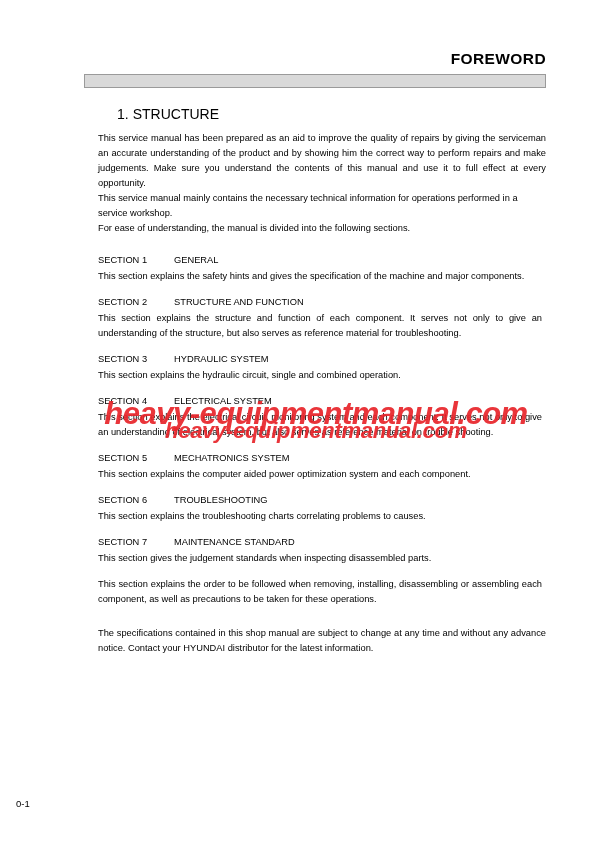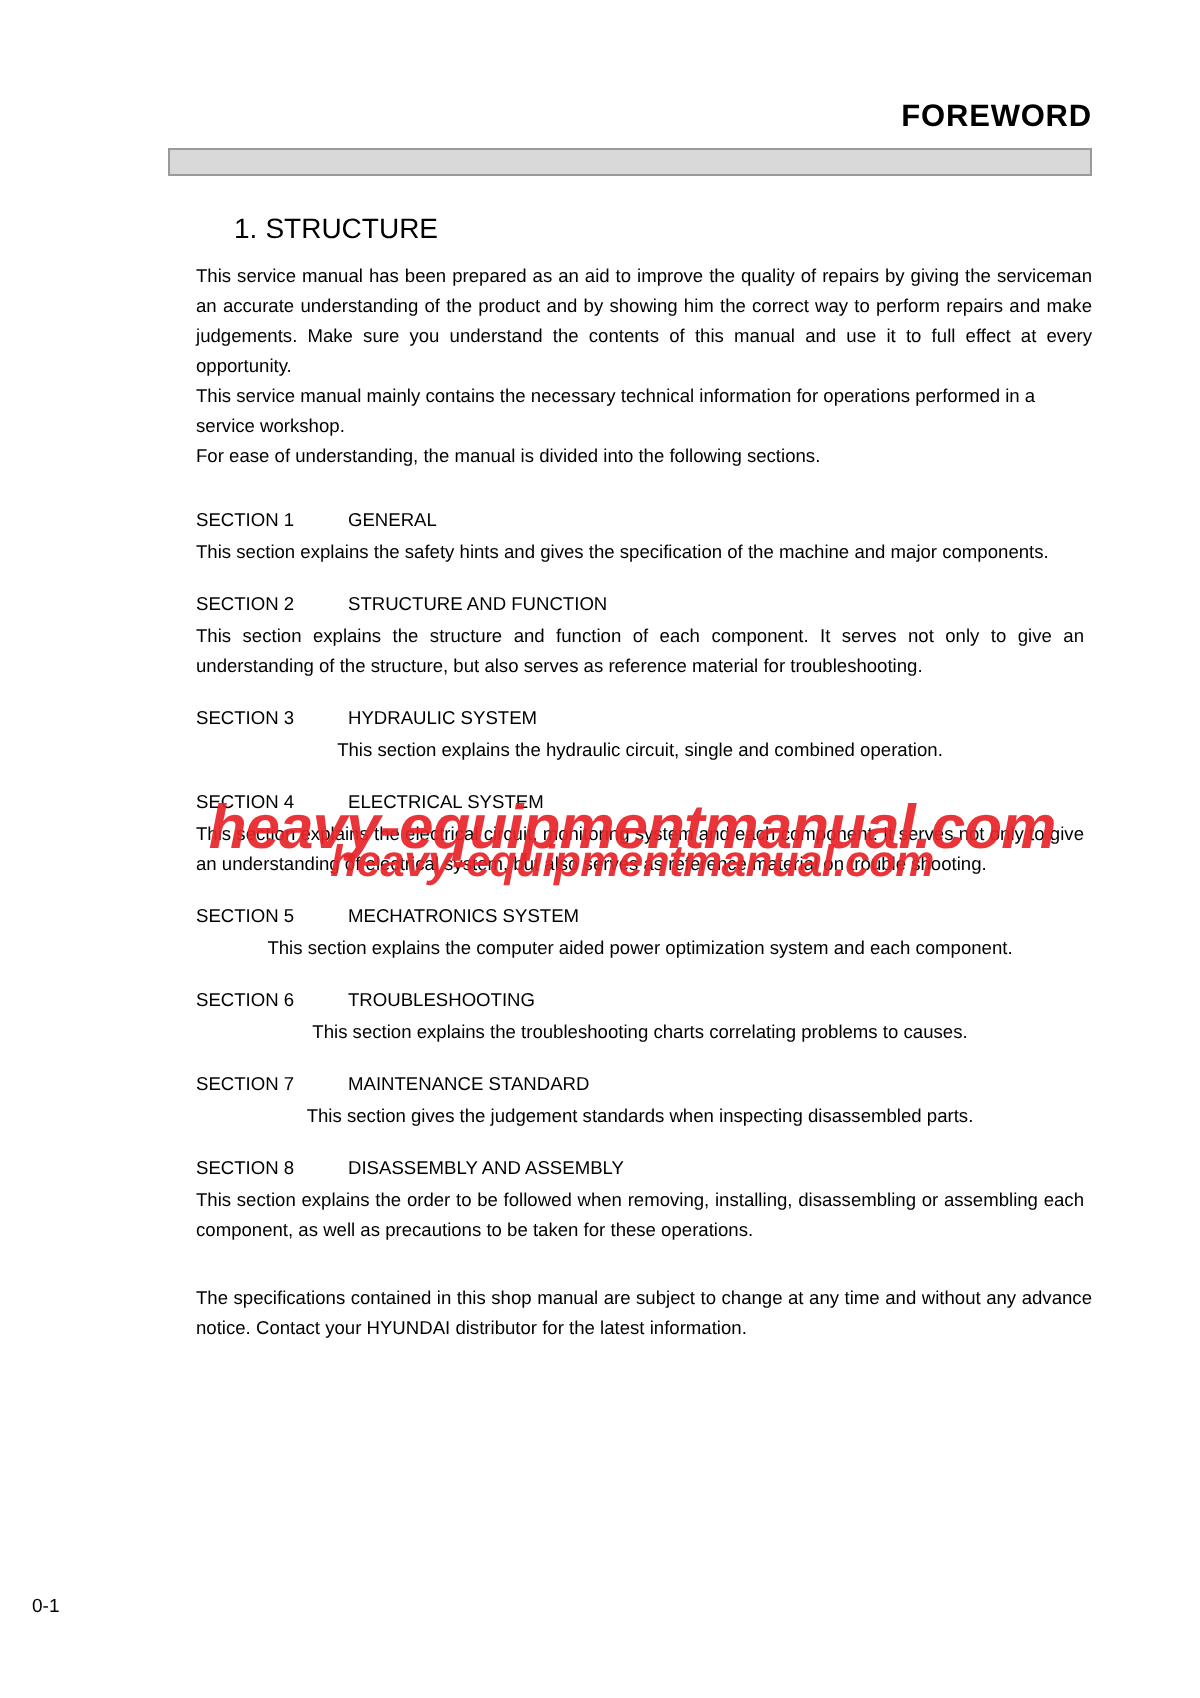--- a/index.html
+++ b/index.html
@@ -88,21 +88,21 @@
   .sec-head .sec-label {
     display: inline-block;
     min-width: 76px;
   }
   .sec-desc {
     font-size: 9.3px;
     line-height: 15px;
     margin: 1px 4px 0 0;
     text-align: justify;
   }
-  .sec-desc.left { text-align: center; }
+  .sec-desc.left { text-align: left; }
   .sec-group { margin-bottom: 11px; }
 
   b.inline-b { font-weight: normal; }
 
   
   .footer-page {
     position: absolute;
     left: 0;
     top: 798px;
     width: 600px;
@@ -206,23 +206,20 @@
       </div>
 
       <div class="sec-group">
         <div class="sec-head">
           <span class="sec-label">SECTION 7</span><span>MAINTENANCE STANDARD</span>
         </div>
         <div class="sec-desc left">This section gives the judgement standards when inspecting disassembled parts.</div>
       </div>
 
       <div class="sec-group">
-        <div class="sec-head">
-          <span class="sec-label">SECTION 8</span><span>DISASSEMBLY AND ASSEMBLY</span>
-        </div>
         <div class="sec-desc">This section explains the order to be followed when removing, installing, disassembling or assembling each component, as well as precautions to be taken for these operations.</div>
       </div>
 
       <div class="gap-sm"></div>
 
       <p class="para">The specifications contained in this shop manual are subject to change at any time and without any advance notice.   Contact your HYUNDAI distributor for the latest information.</p>
 
     </div>
   </div>
 

